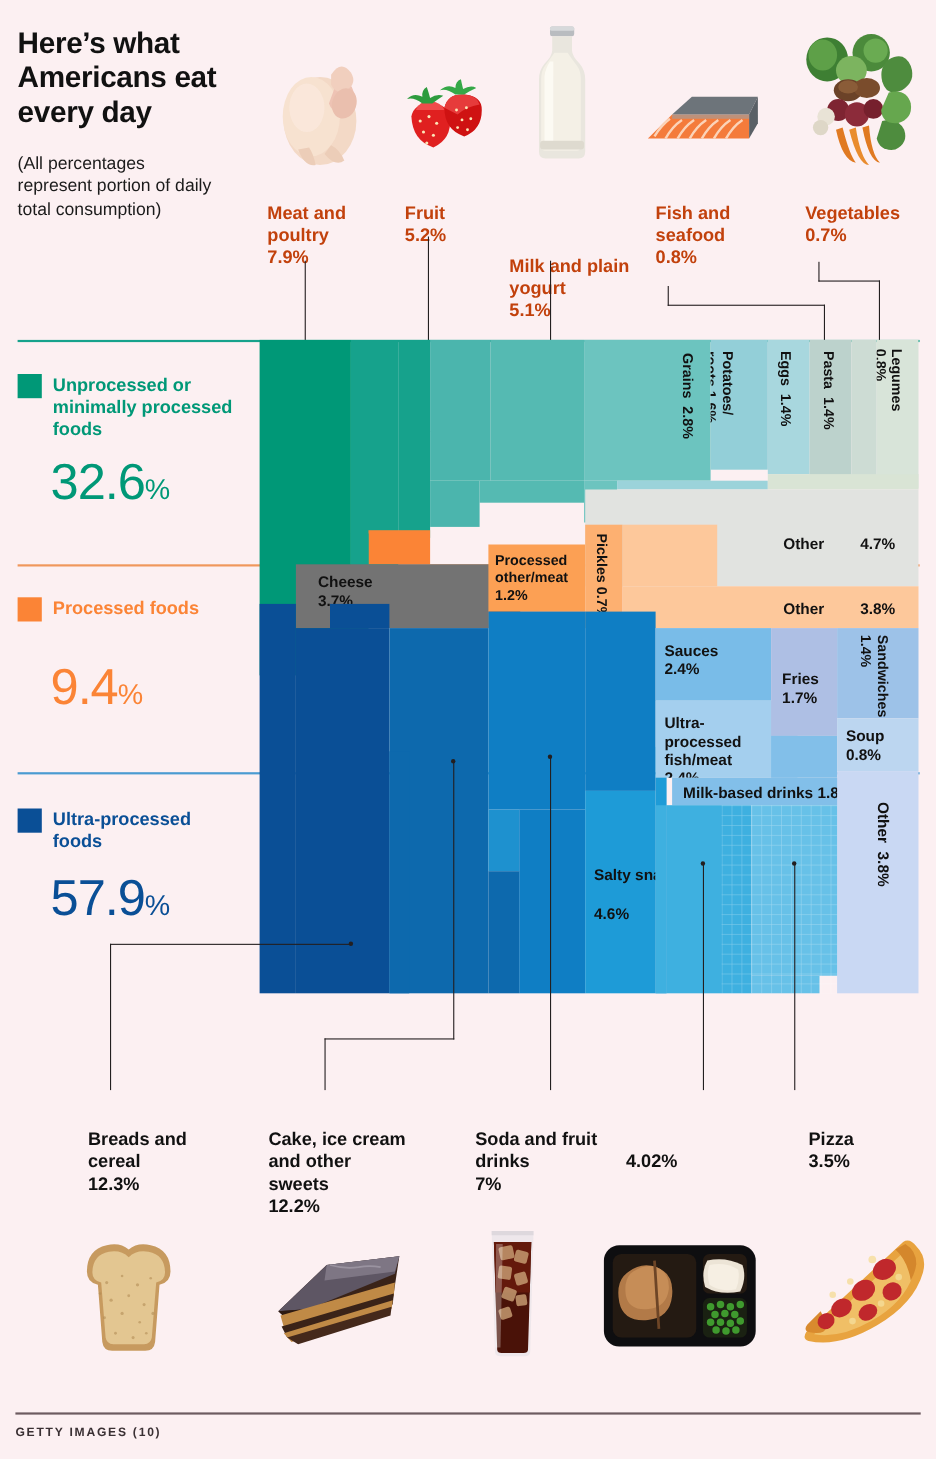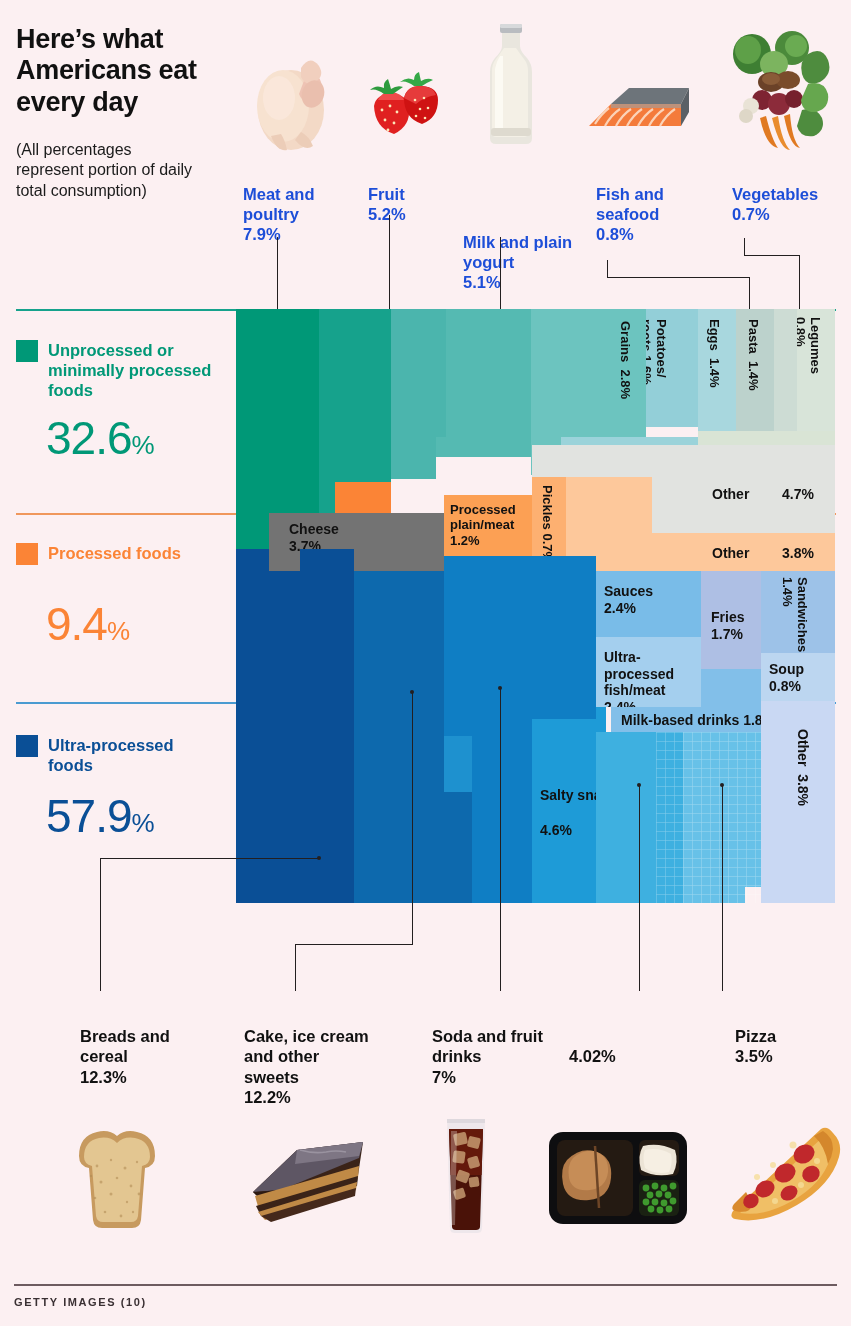--- a/index.html
+++ b/index.html
@@ -23,21 +23,21 @@
     left:16px;top:140px;width:180px;
     font-size:16px;line-height:1.28;color:#1b1b1b;
   }
 
   
   .food-photo{position:absolute;}
 
   
   .top-label{
     position:absolute;font-weight:bold;font-size:16.5px;
-    line-height:1.22;color:#1d4ed8;
+    line-height:1.22;color:#c2410c;
   }
   .top-label .pct{font-weight:bold;}
 
   
   .leader{position:absolute;background:#231f20;}
   .leader-dot{position:absolute;width:4px;height:4px;border-radius:50%;background:#231f20;}
 
   
   .legend-rule{position:absolute;height:2px;left:16px;}
   .legend-sw{position:absolute;width:22px;height:22px;}
@@ -261,21 +261,21 @@
 
   <div class="cell" style="left:99px;top:173px;width:56px;height:31px;background:#fb8436;"></div>
   <div class="cell" style="left:83px;top:176px;width:16px;height:28px;background:#16a28c;"></div>
   <div class="cell" style="left:33px;top:204px;width:204px;height:58px;background:#737373;">
     <span class="lab big" style="left:20px;top:8px;"><span>Cheese</span></span>
     <span class="lab big" style="left:20px;top:25px;"><span>3.7%</span></span>
   </div>
   <div class="cell" style="left:33px;top:169px;width:0px;height:0px;"></div>
 
   <div class="cell" style="left:208px;top:186px;width:88px;height:61px;background:#fca054;">
-    <span class="lab wrap" style="left:6px;top:7px;width:82px;line-height:1.18;"><span>Processed plain/meat</span><br><span>1.2%</span></span>
+    <span class="lab wrap" style="left:6px;top:7px;width:82px;line-height:1.18;"><span>Processed other/meat</span><br><span>1.2%</span></span>
   </div>
   <div class="cell" style="left:208px;top:247px;width:88px;height:15px;background:#fb8436;"></div>
 
   <div class="cell" style="left:296px;top:168px;width:34px;height:94px;background:#fdb071;">
     <span class="lab vert" style="left:23px;top:8px;"><span>Pickles</span> <span>0.7%</span></span>
   </div>
 
   <div class="cell" style="left:330px;top:168px;width:86px;height:56px;background:#fdc89b;"></div>
   <div class="cell" style="left:330px;top:224px;width:269px;height:38px;background:#fdc89b;">
     <span class="lab big" style="left:146px;top:12px;"><span>Other</span></span>

